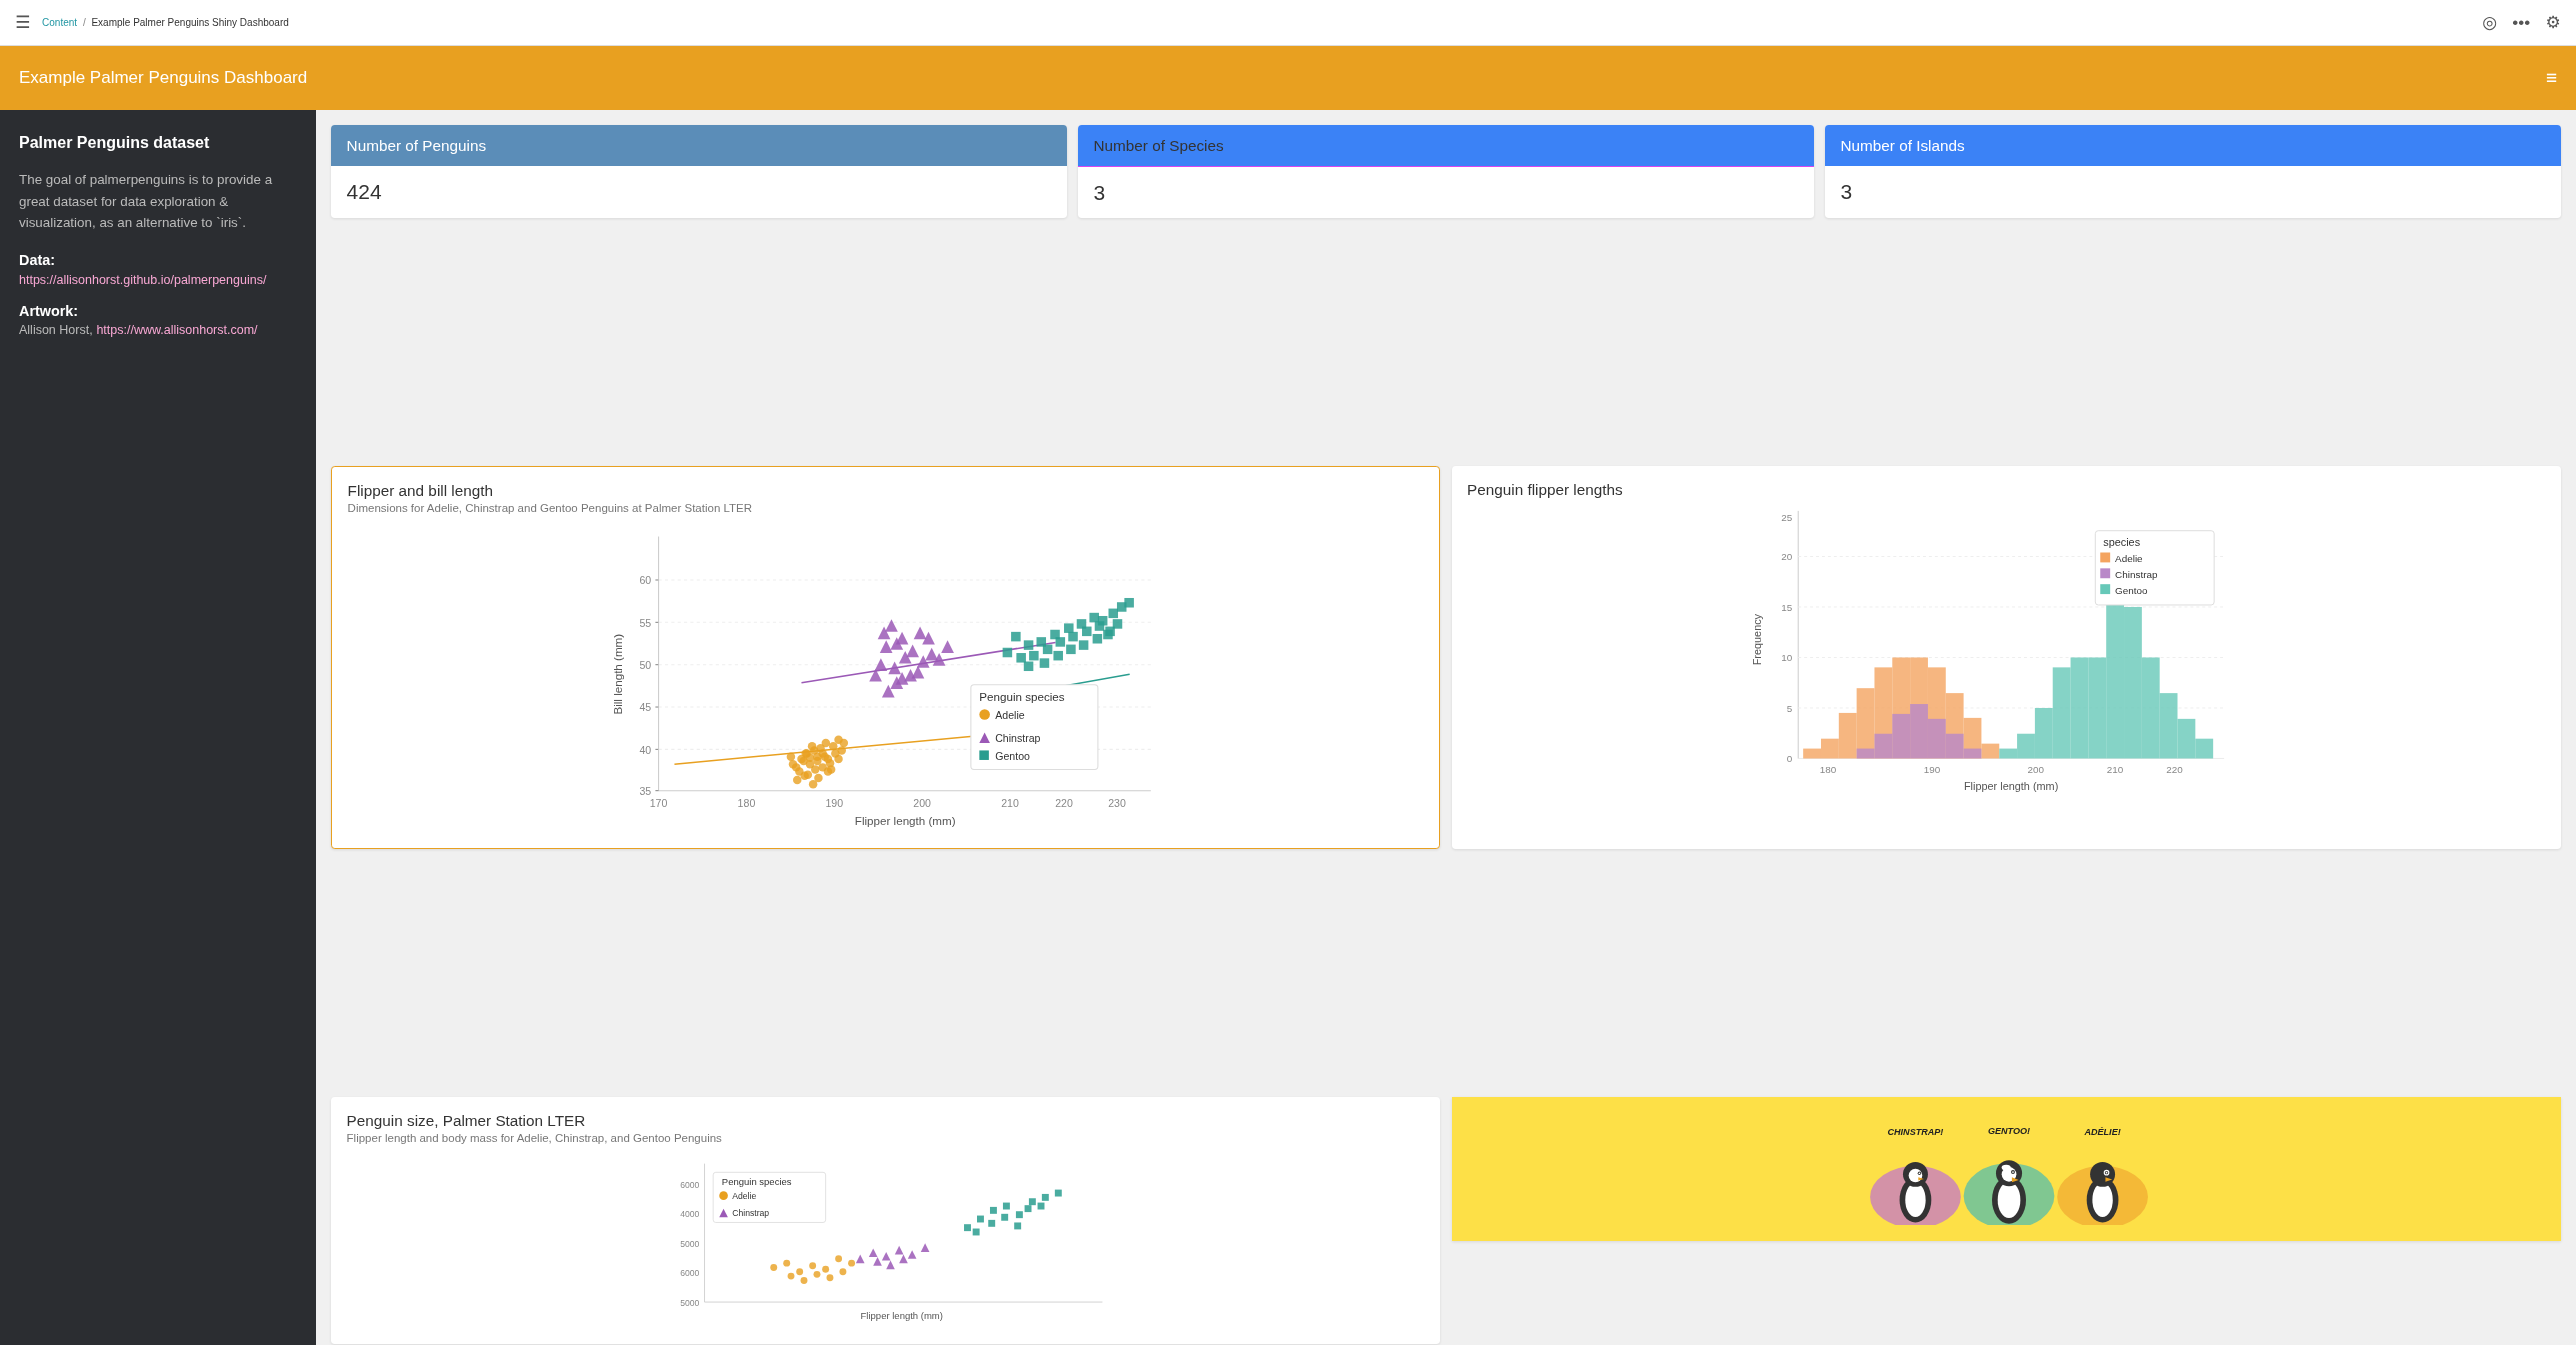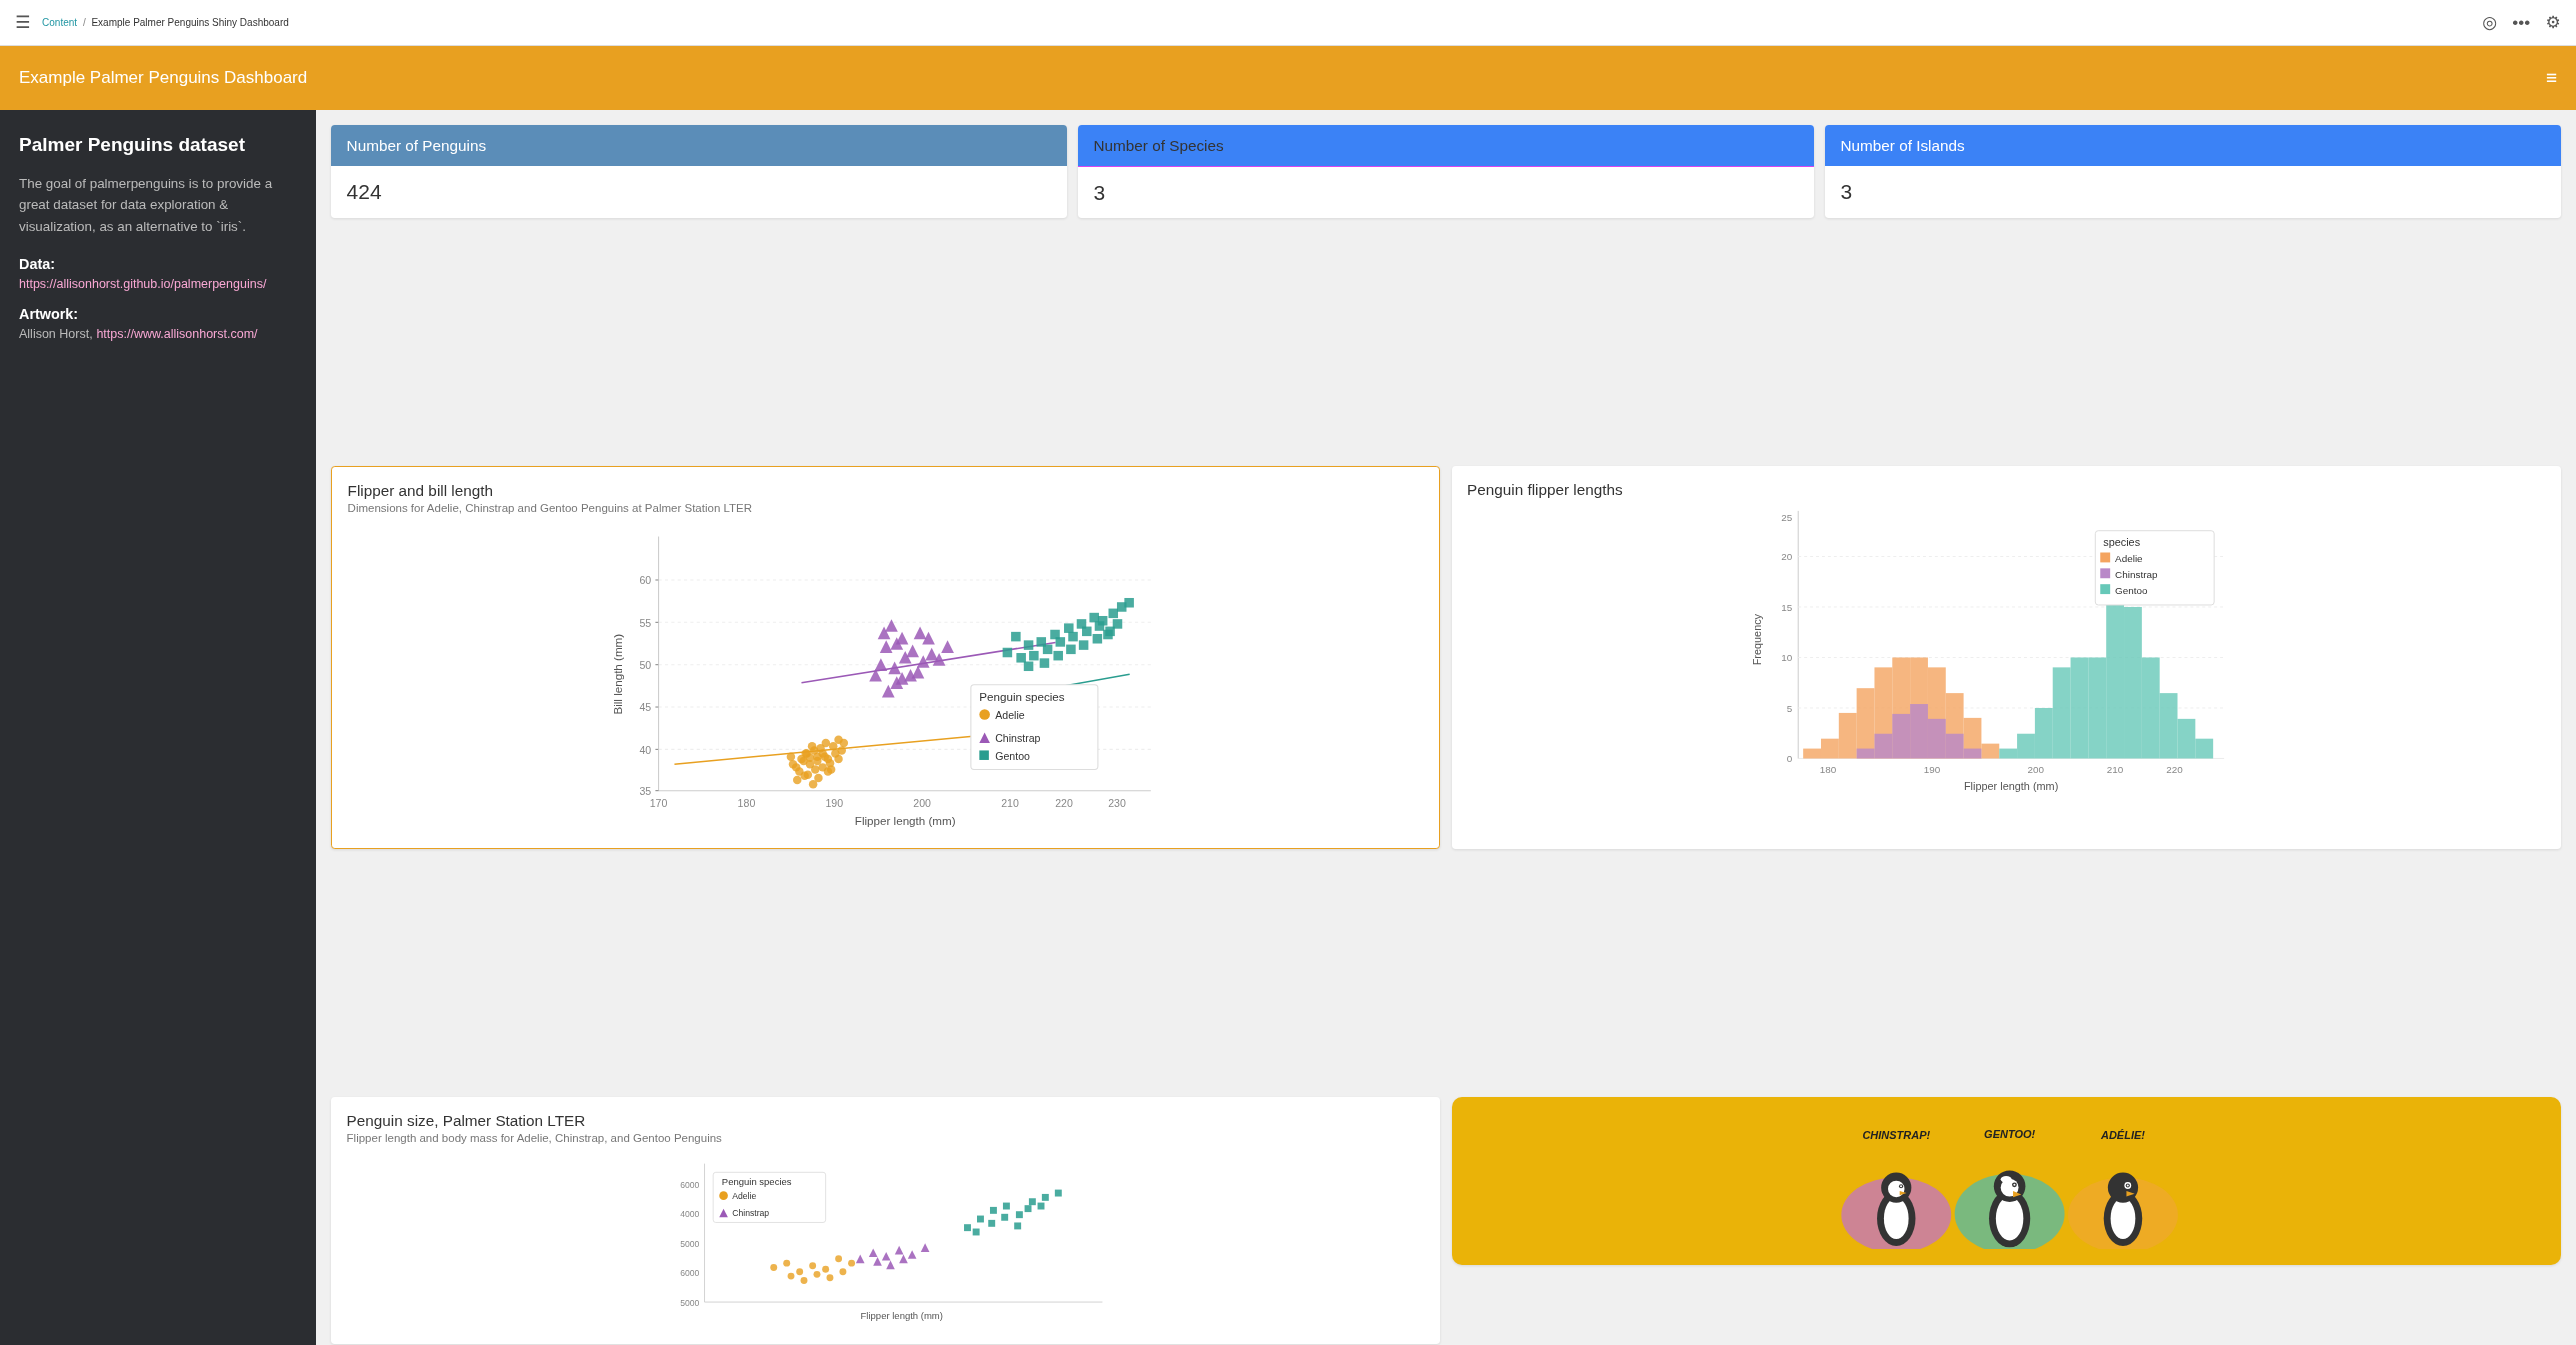--- a/index.html
+++ b/index.html
@@ -49,21 +49,21 @@
     .sidebar {
       width: 316px;
       min-width: 316px;
       background: #2b2d31;
       color: #ccc;
       padding: 23px 19px;
       overflow-y: auto;
     }
     .sidebar h2 {
       color: #fff;
-      font-size: 19px;
+      font-size: 16px;
       font-weight: 700;
       margin-bottom: 15.3px;
       line-height: 1.3;
     }
     .sidebar p {
       font-size: 13.4px;
       line-height: 1.6;
       color: #bbb;
       margin-bottom: 19px;
     }
@@ -171,28 +171,28 @@
     }
 
     
     .bottom-row {
       display: grid;
       grid-template-columns: 1fr 1fr;
       gap: 11.5px;
     }
 
     .penguin-art-card {
-      background: #eab308;
-      border-radius: 10px;
+      background: #fde047;
+      border-radius: 0;
       padding: 15.3px;
       box-shadow: 0 1px 2.9px rgba(0,0,0,0.1);
       display: flex;
       align-items: flex-end;
       justify-content: center;
-      height: 168px;
+      height: 144px;
       overflow: hidden;
       position: relative;
     }
 
     svg text {
       font-family: 'Helvetica Neue', Arial, sans-serif;
     }
 
     .chart-card.scatter {
       border: 1px solid #e8a020;

